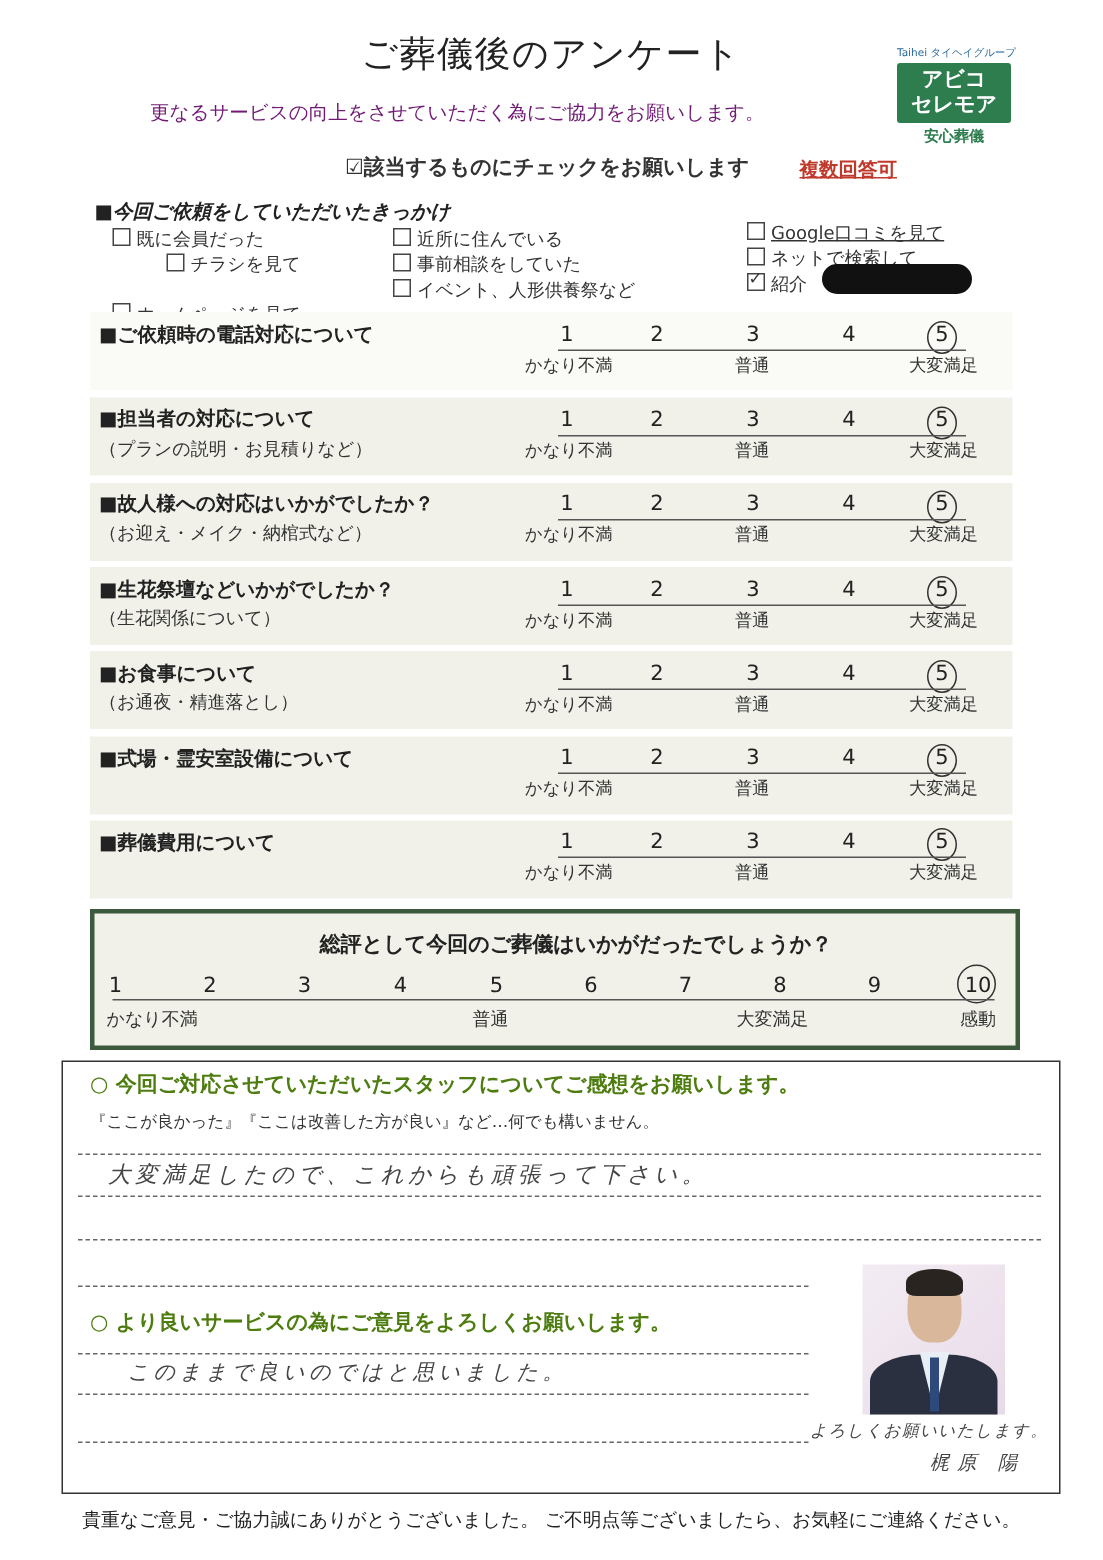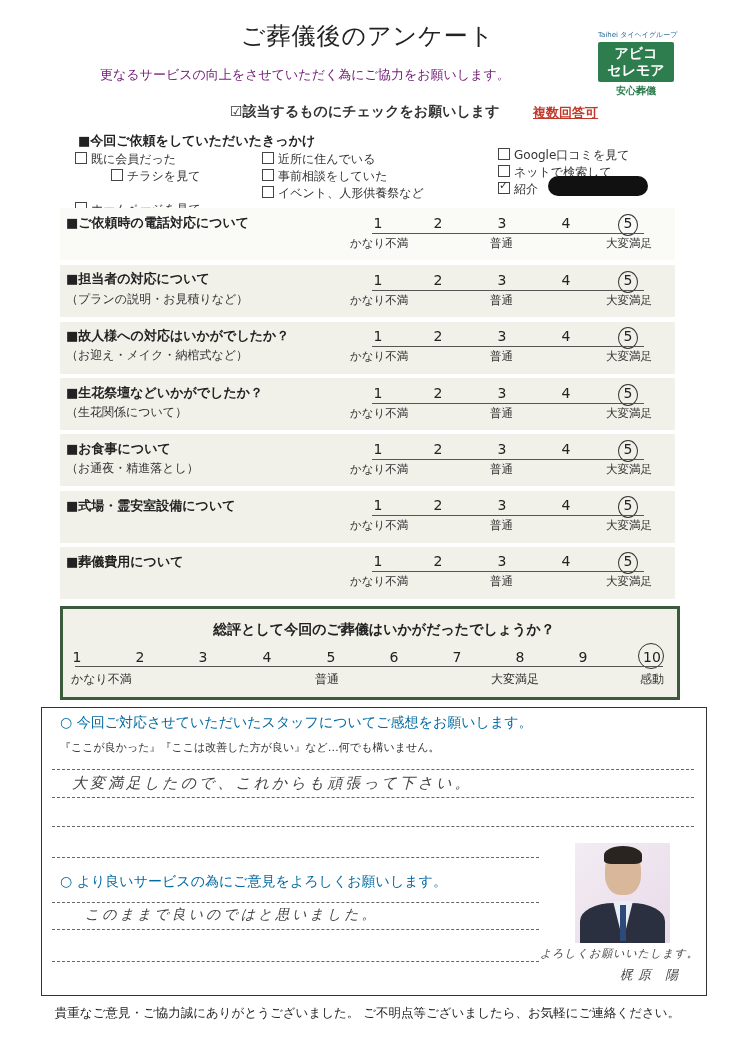--- a/index.html
+++ b/index.html
@@ -24,21 +24,21 @@
   .scale .line{position:absolute;left:22px;width:272px;top:18px;border-top:1.5px solid #555;}
   .scale .num{position:absolute;top:0;font-size:14px;color:#222;transform:translateX(-50%);}
   .scale .lbl{position:absolute;top:21px;font-size:11.5px;color:#333;white-space:nowrap;}
   .circle{position:absolute;border:1.2px solid #333;border-radius:50%;}
   .overall{left:60px;top:606px;width:614px;height:88px;border:3px solid #3c5a3c;background:#f1f1ea;}
   .overall .q{position:absolute;left:0;right:0;top:12px;text-align:center;font-size:14px;font-weight:bold;padding-left:28px;}
   .overall .line{position:absolute;left:12px;right:14px;top:57px;border-top:1.5px solid #555;}
   .overall .num{position:absolute;top:40px;font-size:14px;transform:translateX(-50%);}
   .overall .lbl{position:absolute;top:62px;font-size:12px;color:#333;white-space:nowrap;}
   .comments{left:41px;top:707px;width:664px;height:287px;border:1.5px solid #333;}
-  .c-h{font-size:14px;font-weight:normal;color:#0369a1;text-align:right;}
+  .c-h{font-size:14px;font-weight:bold;color:#4d7c0f;text-align:right;}
   .c-s{font-size:11px;color:#333;}
   .dash{border-top:1px dashed #666;}
   .hand{font-family:"DejaVu Serif",serif;font-style:italic;color:#444;font-size:15px;letter-spacing:3px;}
   .photo{left:575px;top:843px;width:95px;height:100px;background:linear-gradient(135deg,#f3ecf3 0%,#e8dbe9 100%);overflow:hidden;}
   .photo .head{position:absolute;left:30px;top:6px;width:36px;height:46px;background:#d9b79a;border-radius:45% 45% 42% 42%;}
   .photo .hair{position:absolute;left:29px;top:3px;width:38px;height:18px;background:#2a2420;border-radius:50% 50% 20% 20%;}
   .photo .suit{position:absolute;left:5px;top:60px;width:85px;height:45px;background:#2b3040;border-radius:40% 40% 0 0;}
   .photo .shirt{position:absolute;left:38px;top:58px;width:20px;height:40px;background:#e9eef5;clip-path:polygon(0 0,100% 0,50% 100%);}
   .photo .tie{position:absolute;left:45px;top:62px;width:6px;height:36px;background:#2d4a7a;}
   .footer{left:0;width:735px;top:1005px;text-align:center;font-size:12.5px;color:#222;}
@@ -53,28 +53,28 @@
 
 <div class="abs logo">
   <div class="grp">Taihei タイヘイグループ</div>
   <div class="box">
     <div>アビコ</div>
     <div>セレモア</div>
   </div>
   <div class="sub">安心葬儀</div>
 </div>
 
-<div class="abs sec-title" style="left:78px;top:132px;">■今回ご依頼をしていただいたきっかけ</div>
+<div class="abs sec-title" style="left:63px;top:132px;font-style:italic;">■今回ご依頼をしていただいたきっかけ</div>
 <div class="abs cb" style="left:75px;top:151px;"><span class="box"></span><span>既に会員だった</span></div>
 <div class="abs cb" style="left:75px;top:168px;margin-left:36px;"><span class="box"></span><span>チラシを見て</span></div>
 <div class="abs cb" style="left:75px;top:185px;margin-top:16px;"><span class="box"></span><span>ホームページを見て</span></div>
 <div class="abs cb" style="left:262px;top:151px;"><span class="box"></span><span>近所に住んでいる</span></div>
 <div class="abs cb" style="left:262px;top:168px;"><span class="box"></span><span>事前相談をしていた</span></div>
 <div class="abs cb" style="left:262px;top:185px;"><span class="box"></span><span>イベント、人形供養祭など</span></div>
-<div class="abs cb" style="left:498px;top:147px;"><span class="box"></span><span>Google口コミを見て</span></div>
+<div class="abs cb" style="left:498px;top:147px;text-decoration:underline;"><span class="box"></span><span>Google口コミを見て</span></div>
 <div class="abs cb" style="left:498px;top:164px;"><span class="box"></span><span>ネットで検索して</span></div>
 <div class="abs cb" style="left:498px;top:181px;"><span class="box checked"></span><span>紹介</span></div>
 <div class="abs redact"></div>
 
 <div class="abs band" style="top:208px;height:52px;background:#fafaf6;"></div>
 <div class="abs band" style="top:265px;height:52px;"></div>
 <div class="abs band" style="top:322px;height:52px;"></div>
 <div class="abs band" style="top:378px;height:52px;"></div>
 <div class="abs band" style="top:434px;height:52px;"></div>
 <div class="abs band" style="top:491px;height:52px;"></div>

